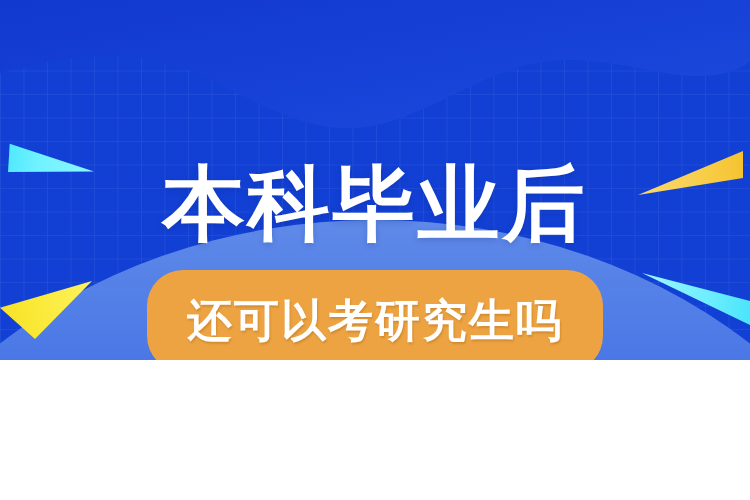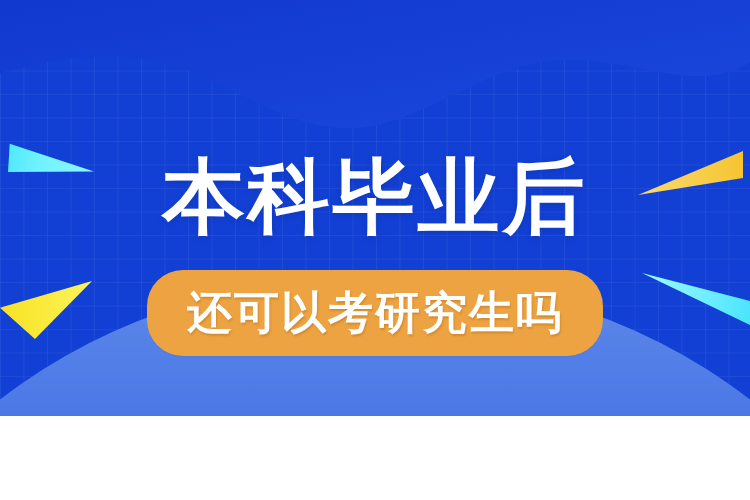--- a/index.html
+++ b/index.html
@@ -3,23 +3,23 @@
 <meta charset="utf-8">
 <style>
   html, body {
     margin: 0;
     padding: 0;
     background: #ffffff;
   }
   #banner {
     position: relative;
     width: 750px;
-    height: 416px;
+    height: 360px;
     overflow: hidden;
-    font-family: Liberation Mono, monospace;
+    font-family: Liberation Sans, sans-serif;
     background: #a21caf;
   }
 
   
   .sky {
     position: absolute;
     inset: 0;
     background: linear-gradient(170deg, #1138cf 0%, #1a46da 40%, #2a5ae8 100%);
   }
 
@@ -118,21 +118,21 @@
     right: 0;
     top: 270px;
     display: flex;
     justify-content: center;
   }
   .badge {
     display: inline-flex;
     align-items: center;
     justify-content: center;
     height: 70px;
-    padding: 8px 40px;
+    padding: 16px 40px;
     border-radius: 36px;
     background: #eda342;
     color: #ffffff;
     font-size: 45px;
     font-weight: 700;
     letter-spacing: 2px;
     white-space: nowrap;
     box-shadow: 0 2px 0 rgba(0,0,0,0.02);
     text-shadow: 1px 2px 2px rgba(150, 90, 10, 0.30);
   }

